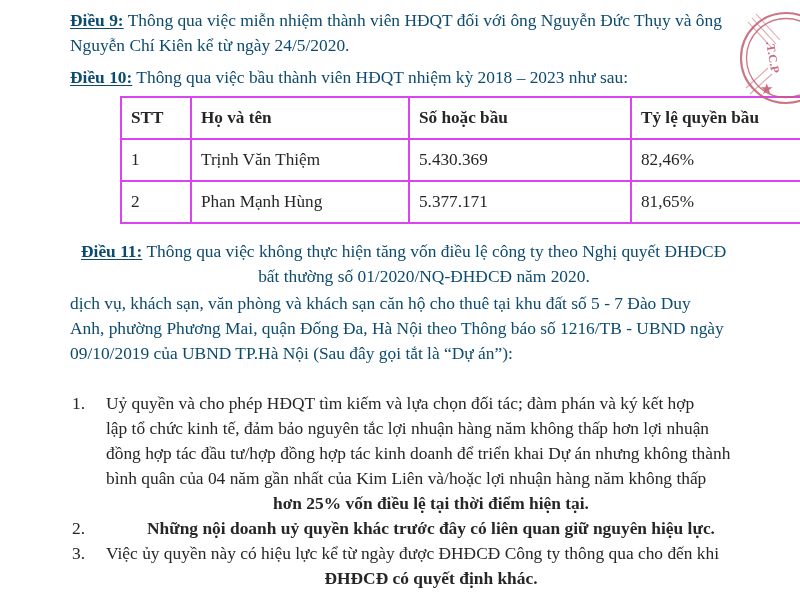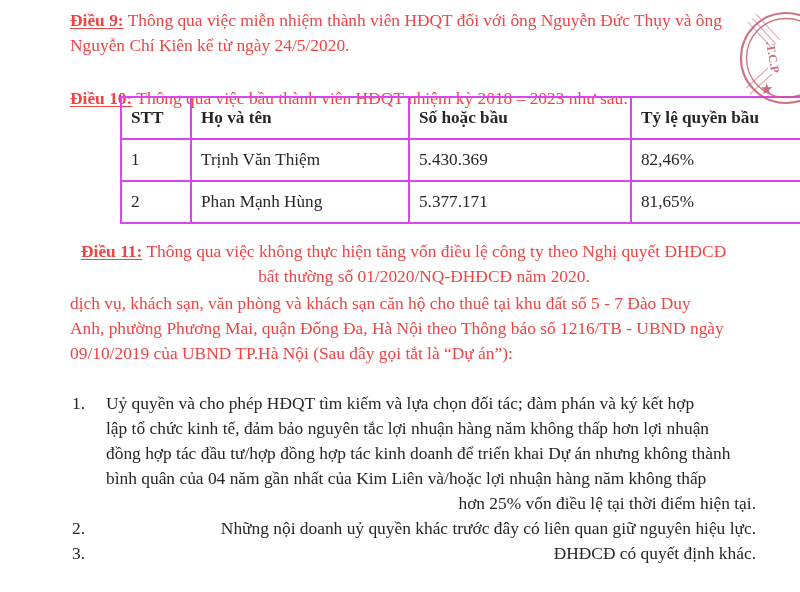--- a/index.html
+++ b/index.html
@@ -24,21 +24,21 @@
 
   
   .para {
     position: absolute;
     left: 70px;
     width: 686px;
     font-size: 17.4px;
     line-height: 25px;
     text-align: justify;
     text-justify: inter-word;
-    color: #ef4444;
+    color: #0c4a6e;
   }
 
   .article-label {
     font-weight: bold;
     text-decoration: underline;
     text-underline-offset: 2px;
     white-space: nowrap;
   }
 
   
@@ -83,21 +83,21 @@
     color: #262626;
   }
   .num-item > .marker {
     position: absolute;
     left: 2px;
     top: 0;
     width: 26px;
     text-align: left;
     font-size: 17.4px;
   }
-  .num-item .body > div:last-child { text-align: right; }
+  .num-item .body > div:last-child { text-align: center; font-weight: bold; }
 
   
   .stamp {
     position: absolute;
     right: -34px;
     top: 2px;
     width: 96px;
     height: 112px;
     pointer-events: none;
   }
@@ -108,21 +108,21 @@
 <div class="page">
 
   <div class="para" style="top:8px;">
     <div class="lines">
       <span class="article-label">Điều 9:</span>
       <span>Thông qua việc miễn nhiệm thành viên HĐQT đối với ông Nguyễn Đức Thụy và ông</span>
     </div>
     <div class="lines" style="text-align:left;">Nguyễn Chí Kiên kể từ ngày 24/5/2020.</div>
   </div>
 
-  <div class="para" style="top:65px;margin-top:21px;">
+  <div class="para" style="top:65px;">
     <div class="lines" style="text-align:left;">
       <span class="article-label">Điều 10:</span>
       <span>Thông qua việc bầu thành viên HĐQT nhiệm kỳ 2018 – 2023 như sau:</span>
     </div>
   </div>
 
   <table class="vote-table">
     <thead>
       <tr>
         <th class="col-stt">STT</th>
@@ -177,20 +177,21 @@
     <div class="num-item">
       <span class="marker">2.</span>
       <div class="body">
         <div>Những nội doanh uỷ quyền khác trước đây có liên quan giữ nguyên hiệu lực.</div>
       </div>
     </div>
 
     <div class="num-item">
       <span class="marker">3.</span>
       <div class="body">
+        <div>Việc ủy quyền này có hiệu lực kể từ ngày được ĐHĐCĐ Công ty thông qua cho đến khi</div>
         <div>ĐHĐCĐ có quyết định khác.</div>
       </div>
     </div>
 
   </div>
 
   <div class="stamp">
     <svg width="96" height="112" viewBox="0 0 96 112" xmlns="http://www.w3.org/2000/svg">
       <g fill="none" stroke="#c45c6e" stroke-width="2.1" opacity="0.85">
         <circle cx="48" cy="56" r="45"></circle>

